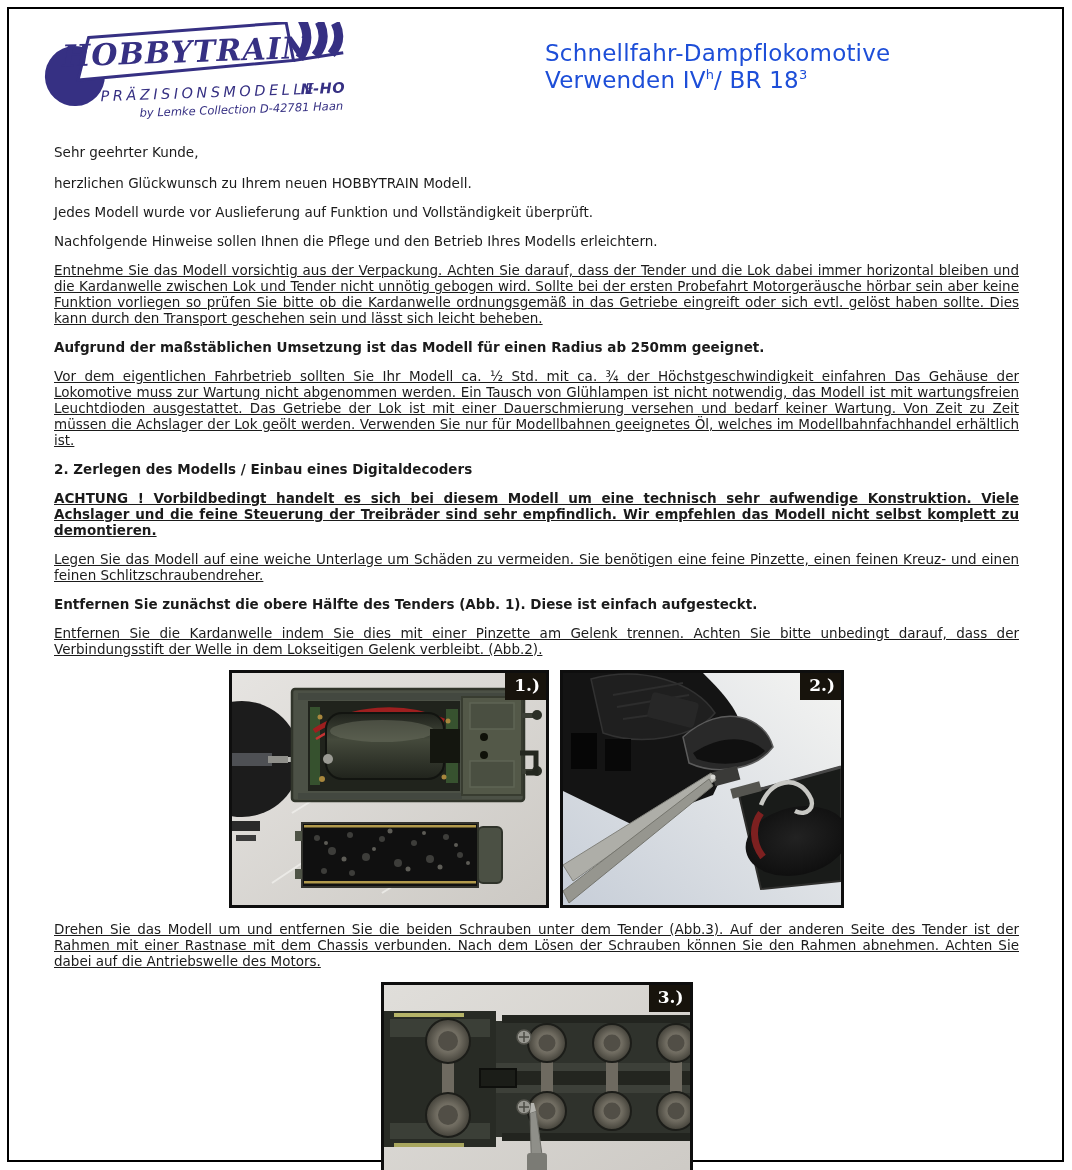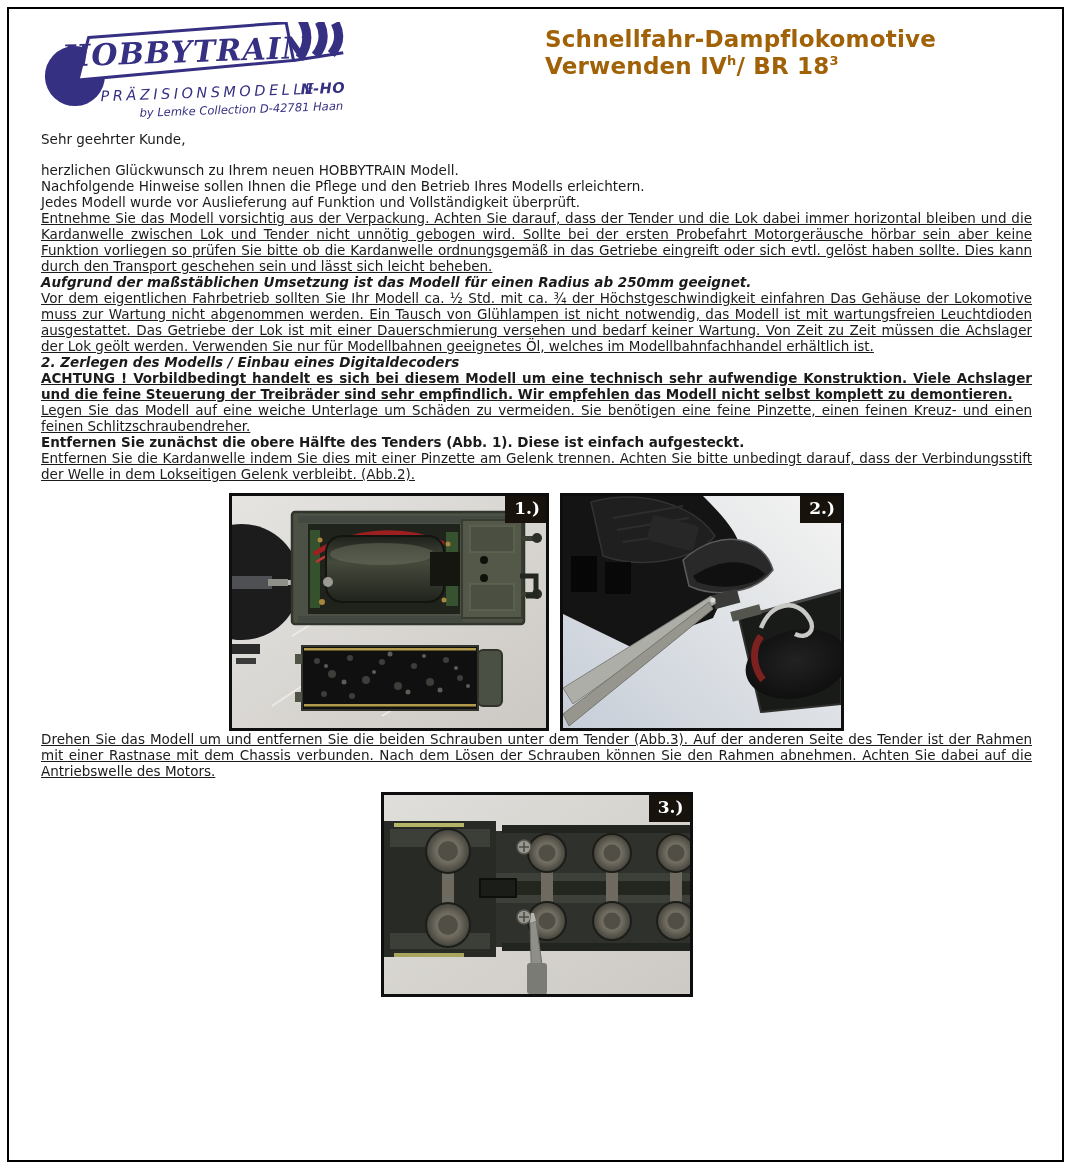--- a/index.html
+++ b/index.html
@@ -2,31 +2,31 @@
 <html><head>
 <meta charset="utf-8">
 <style>
   html,body{margin:0;padding:0;background:#ffffff;}
   .doc{position:relative;width:1072px;height:1170px;background:#fff;overflow:hidden;
        font-family:"DejaVu Sans","Liberation Sans",sans-serif;color:#1b1b1b;}
   .frame{position:absolute;left:7px;top:7px;width:1053px;height:1151px;border:2px solid #000;}
 
   
   .logo{position:absolute;left:42px;top:22px;width:310px;height:112px;}
-  .titleblock{position:absolute;left:545px;top:26px;width:490px;
-              font-weight:bold;font-size:23px;line-height:27px;color:#a16207;letter-spacing:.2px;}
+  .titleblock{position:absolute;left:545px;top:40px;width:490px;
+              font-weight:normal;font-size:23px;line-height:27px;color:#1d4ed8;letter-spacing:.2px;}
   .titleblock sup{font-size:13px;line-height:0;}
 
   
   .content{position:absolute;left:41px;top:131px;width:991px;font-size:13.5px;line-height:16px;}
-  .content p{margin:0;}
+  .content p{margin:13px;}
   .just{text-align:justify;text-decoration:underline;}
   .b{font-weight:bold;}
   .intro{margin-top:15px;}
-  .mt14{margin-top:14px;} .mt15{margin-top:15px;font-weight:bold;} .mt11{margin-top:11px;font-style:italic;}
+  .mt14{margin-top:14px;} .mt15{margin-top:15px;font-weight:bold;} .mt11{margin-top:11px;}
   .mt12{margin-top:12px;} .mt13{margin-top:13px;}
 
   
   .figrow{margin-top:11px;display:flex;justify-content:center;gap:11px;}
   .fig3row{margin-top:13px;display:flex;justify-content:center;}
   .fig{position:relative;border:3px solid #0e0e0e;background:#d8d6d2;}
   .fig svg{display:block;}
   .figbadge{position:absolute;top:0;right:0;background:#17130c;color:#fff;
             font-family:"DejaVu Serif","Liberation Serif",serif;font-weight:bold;
             font-size:17px;line-height:1;padding:4px 6px 6px 9px;}
@@ -57,22 +57,22 @@
   <div class="titleblock">
     <div>Schnellfahr-Dampflokomotive</div>
     <div><span>Verwenden IV</span><sup>h</sup><span>/ BR 18</span><sup>3</sup></div>
   </div>
 
   <div class="content">
     <p>Sehr geehrter Kunde,</p>
 
     <div class="intro">
       <p>herzlichen Glückwunsch zu Ihrem neuen HOBBYTRAIN Modell.</p>
+      <p>Jedes Modell wurde vor Auslieferung auf Funktion und Vollständigkeit überprüft.</p>
       <p>Nachfolgende Hinweise sollen Ihnen die Pflege und den Betrieb Ihres Modells erleichtern.</p>
-      <p>Jedes Modell wurde vor Auslieferung auf Funktion und Vollständigkeit überprüft.</p>
     </div>
 
     <p class="just">Entnehme Sie das Modell vorsichtig aus der Verpackung. Achten Sie darauf, dass der Tender und die Lok dabei immer horizontal bleiben und die Kardanwelle zwischen Lok und Tender nicht unnötig gebogen wird. Sollte bei der ersten Probefahrt Motorgeräusche hörbar sein aber keine Funktion vorliegen so prüfen Sie bitte ob die Kardanwelle ordnungsgemäß in das Getriebe eingreift oder sich evtl. gelöst haben sollte. Dies kann durch den Transport geschehen sein und lässt sich leicht beheben.</p>
 
     <p class="b mt11">Aufgrund der maßstäblichen Umsetzung ist das Modell für einen Radius ab 250mm geeignet.</p>
 
     <p class="just mt12">Vor dem eigentlichen Fahrbetrieb sollten Sie Ihr Modell ca. ½ Std. mit ca. ¾ der Höchstgeschwindigkeit einfahren Das Gehäuse der Lokomotive muss zur Wartung nicht abgenommen werden. Ein Tausch von Glühlampen ist nicht notwendig, das Modell ist mit wartungsfreien Leuchtdioden ausgestattet. Das Getriebe der Lok ist mit einer Dauerschmierung versehen und bedarf keiner Wartung. Von Zeit zu Zeit müssen die Achslager der Lok geölt werden. Verwenden Sie nur für Modellbahnen geeignetes Öl, welches im Modellbahnfachhandel erhältlich ist.</p>
 
     <p class="b mt11">2. Zerlegen des Modells / Einbau eines Digitaldecoders</p>
     <p class="b just">ACHTUNG ! Vorbildbedingt handelt es sich bei diesem Modell um eine technisch sehr aufwendige Konstruktion. Viele Achslager und die feine Steuerung der Treibräder sind sehr empfindlich. Wir empfehlen das Modell nicht selbst komplett zu demontieren.</p>

